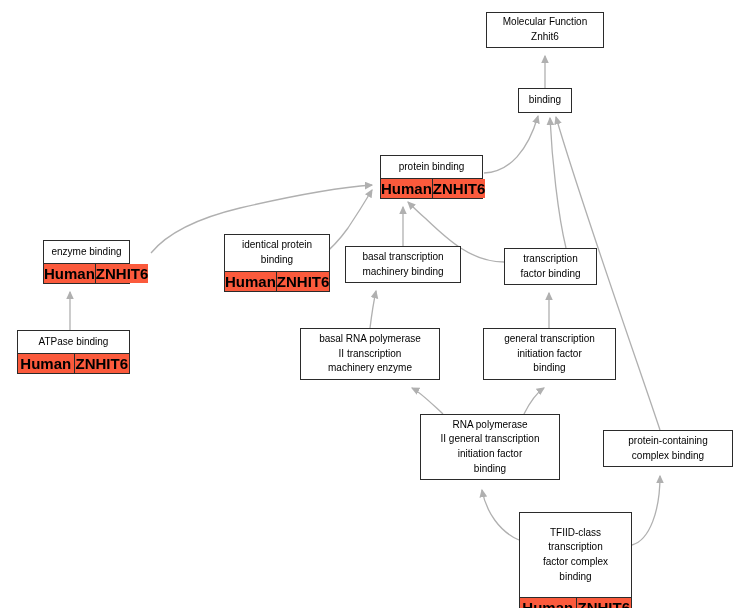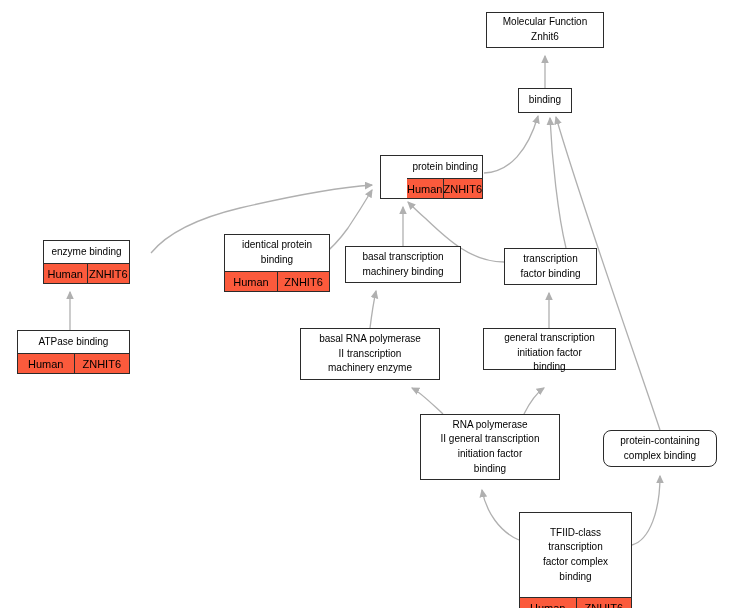--- a/index.html
+++ b/index.html
@@ -51,23 +51,24 @@
     border-top: 1px solid #2b2b2b;
     height: 19px;
   }
   .annot-cell {
     flex: 1 1 50%;
     display: flex;
     align-items: center;
     justify-content: center;
     background: #fb5a3c;
     color: #000000;
-    font-size: 11px;
+    font-size: 15px;
     line-height: 14px;
     box-sizing: border-box;
+    font-weight: bold;
   }
   .annot-cell.sep {
     border-left: 1px solid #2b2b2b;
   }
 </style>
 </head>
 <body>
 
 <div id="canvas">
 
@@ -95,21 +96,21 @@
     </svg>
 
   <div id="nodes">
       <div class="node" style="left: 486px; top: 12px; width: 118px; height: 36px; border-color: rgb(43, 43, 43); background: rgb(255, 255, 255);">
         <div class="node-title">Molecular Function
 Znhit6</div>
       </div>
       <div class="node" style="left: 518px; top: 88px; width: 54px; height: 25px; border-color: rgb(43, 43, 43); background: rgb(255, 255, 255);">
         <div class="node-title">binding</div>
       </div>
-      <div class="node" style="left: 380px; top: 155px; width: 103px; height: 44px; border-color: rgb(43, 43, 43); background: rgb(255, 255, 255); align-items: flex-end;">
+      <div class="node" style="left: 380px; top: 155px; width: 103px; height: 44px; border-color: rgb(43, 43, 43); background: rgb(255, 255, 255);">
         <div class="node-title">protein binding</div>
         <div class="node-annot" style="border-top-color: rgb(43, 43, 43);">
           <div class="annot-cell" style="background: rgb(251, 90, 60);">Human</div>
           <div class="annot-cell sep" style="background: rgb(251, 90, 60); border-left-color: rgb(43, 43, 43);">ZNHIT6</div>
         </div>
       </div>
       <div class="node" style="left: 43px; top: 240px; width: 87px; height: 44px; border-color: rgb(43, 43, 43); background: rgb(255, 255, 255);">
         <div class="node-title">enzyme binding</div>
         <div class="node-annot" style="border-top-color: rgb(43, 43, 43);">
           <div class="annot-cell" style="background: rgb(251, 90, 60);">Human</div>
@@ -137,32 +138,32 @@
         <div class="node-annot" style="border-top-color: rgb(43, 43, 43);">
           <div class="annot-cell" style="background: rgb(251, 90, 60);">Human</div>
           <div class="annot-cell sep" style="background: rgb(251, 90, 60); border-left-color: rgb(43, 43, 43);">ZNHIT6</div>
         </div>
       </div>
       <div class="node" style="left: 300px; top: 328px; width: 140px; height: 52px; border-color: rgb(43, 43, 43); background: rgb(255, 255, 255);">
         <div class="node-title">basal RNA polymerase
 II transcription
 machinery enzyme</div>
       </div>
-      <div class="node" style="left: 483px; top: 328px; width: 133px; height: 42px; border-color: rgb(43, 43, 43); background: rgb(255, 255, 255);">
+      <div class="node" style="left: 483px; top: 328px; width: 133px; height: 52px; border-color: rgb(43, 43, 43); background: rgb(255, 255, 255);">
         <div class="node-title">general transcription
 initiation factor
 binding</div>
       </div>
       <div class="node" style="left: 420px; top: 414px; width: 140px; height: 66px; border-color: rgb(43, 43, 43); background: rgb(255, 255, 255);">
         <div class="node-title">RNA polymerase
 II general transcription
 initiation factor
 binding</div>
       </div>
-      <div class="node" style="left: 603px; top: 430px; width: 114px; height: 37px; border-color: rgb(43, 43, 43); background: rgb(255, 255, 255); border-radius: 8px;">
+      <div class="node" style="left: 603px; top: 430px; width: 130px; height: 37px; border-color: rgb(43, 43, 43); background: rgb(255, 255, 255);">
         <div class="node-title">protein-containing
 complex binding</div>
       </div>
       <div class="node" style="left: 519px; top: 512px; width: 113px; height: 106px; border-color: rgb(43, 43, 43); background: rgb(255, 255, 255);">
         <div class="node-title">TFIID-class
 transcription
 factor complex
 binding</div>
         <div class="node-annot" style="border-top-color: rgb(43, 43, 43);">
           <div class="annot-cell" style="background: rgb(251, 90, 60);">Human</div>

